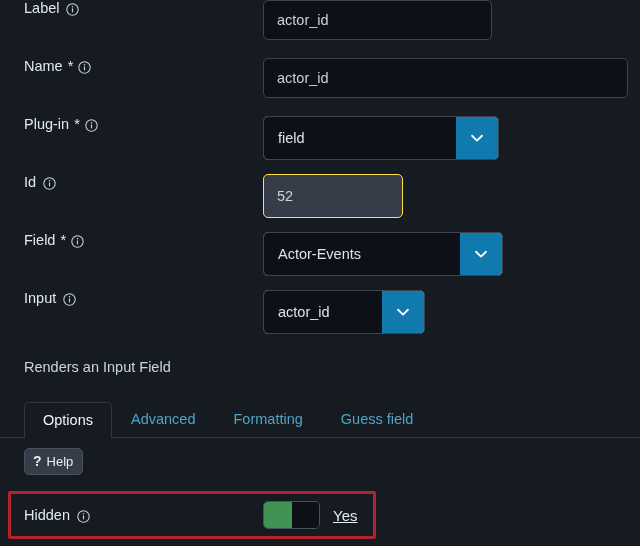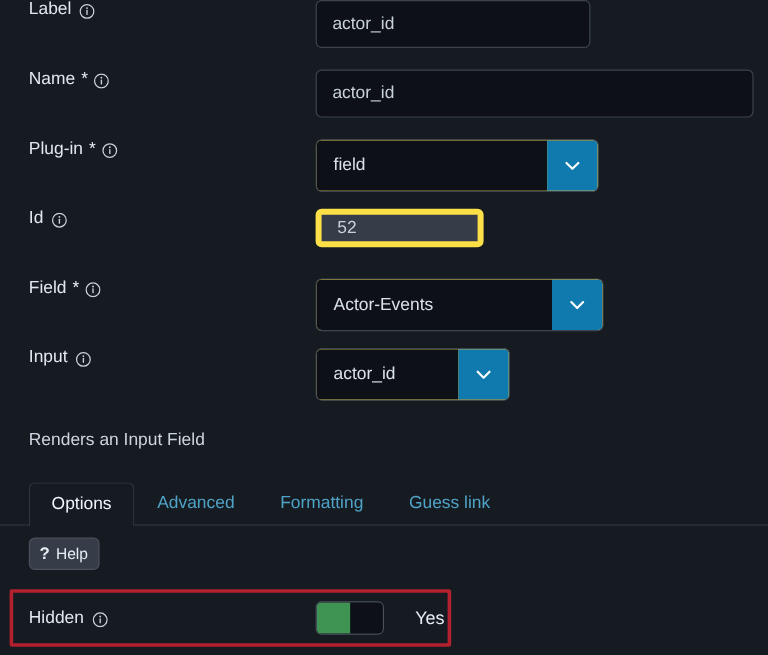--- a/index.html
+++ b/index.html
@@ -69,25 +69,25 @@
     font-family: "Liberation Sans", sans-serif;
     padding: 0 13px;
     outline: none;
     display: flex;
     align-items: center;
   }
   .w-label-input { width: 229px; }
   .w-name-input  { width: 365px; }
 
   .readonly-input {
-    height: 32px;
+    height: 44px;
     width: 140px;
     box-sizing: border-box;
     background: #373d48;
-    border: 5px solid #fde047;
+    border: 1px solid #fde047;
     border-radius: 5px;
     color: #c9d1d9;
     font-size: 14.5px;
     padding: 0 13px;
     display: flex;
     align-items: center;
   }
 
   
   .select {
@@ -228,23 +228,24 @@
     border-radius: 5px;
     display: flex;
     overflow: hidden;
     cursor: pointer;
     box-sizing: border-box;
     flex: 0 0 auto;
   }
   .toggle-on  { width: 50%; background: #3f9353; }
   .toggle-off { width: 50%; background: #0d1117; }
   .toggle-text {
-    margin-left: 26px;
+    margin-left: 13px;
     font-size: 15px;
     color: #e6edf3;
+    text-decoration: underline;
   }
 </style>
 </head>
 <body>
 
 <div class="form">
 
   <div class="row">
     <div class="row-label">
       <span>Label</span>
@@ -358,21 +359,21 @@
       </div>
     </div>
   </div>
 
   <div class="description">Renders an Input Field</div>
 
   <div class="tabbar">
     <div class="tab active">Options</div>
     <div class="tab">Advanced</div>
     <div class="tab">Formatting</div>
-    <div class="tab">Guess link</div>
+    <div class="tab">Guess field</div>
   </div>
 
   <div class="help-wrap">
     <div class="help-btn">
       <span class="help-q">?</span>
       <span>Help</span>
     </div>
   </div>
 
 </div>

